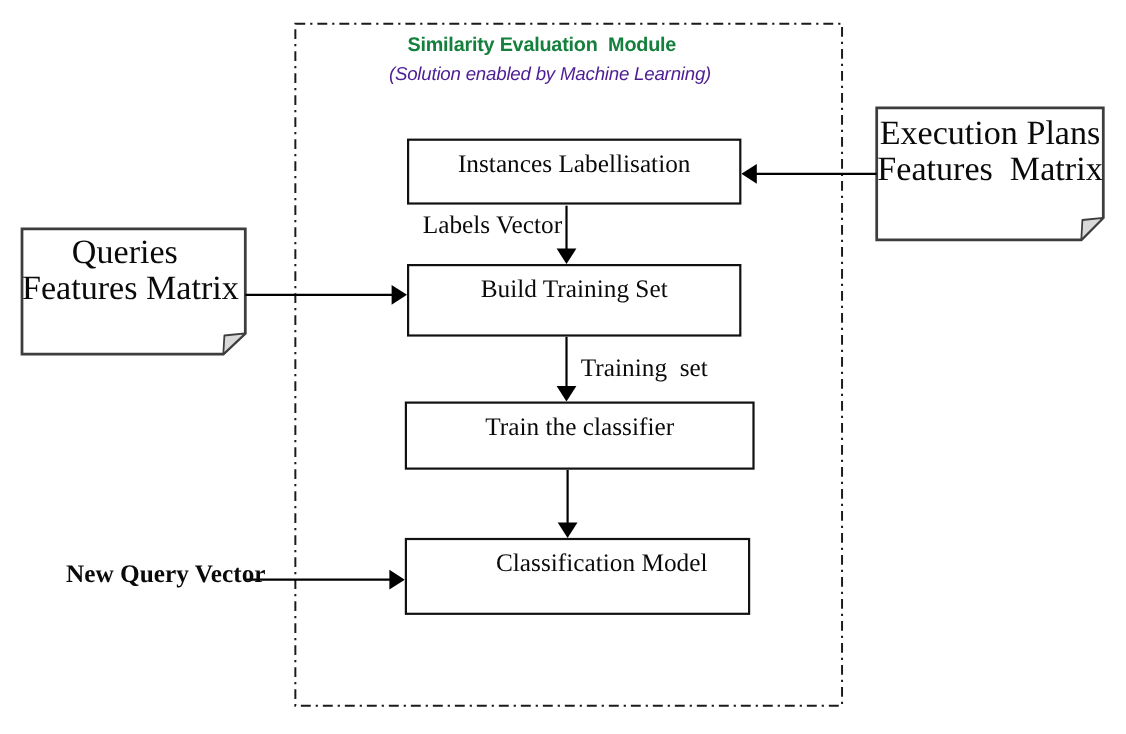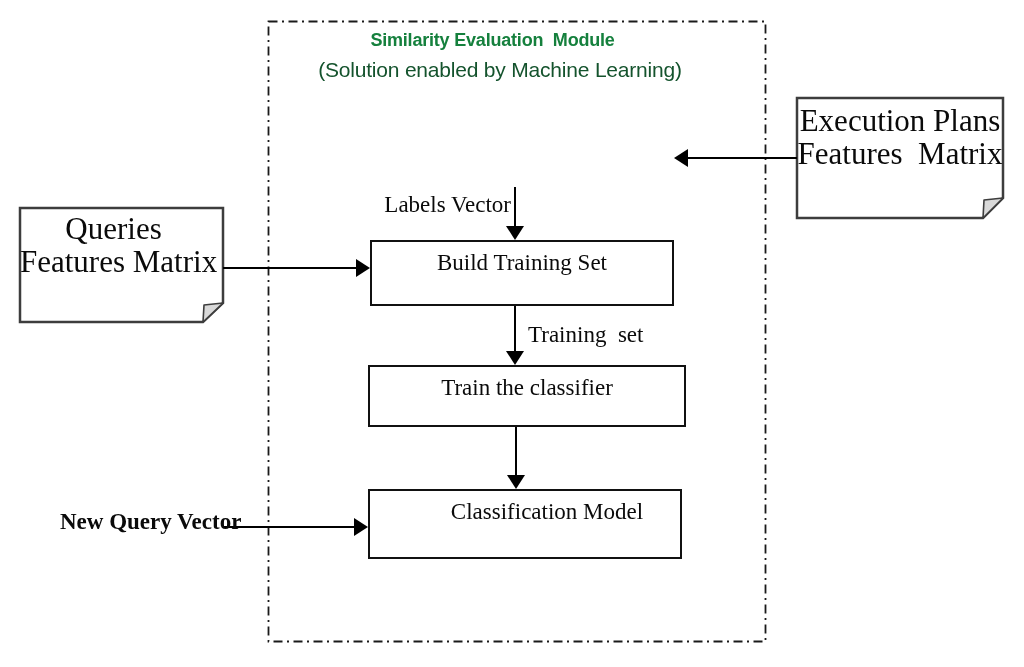--- a/index.html
+++ b/index.html
@@ -33,23 +33,24 @@
     letter-spacing: -0.2px;
     color: #15803d;
   }
   .module-subtitle {
     position: absolute;
     left: 272px;
     top: 58px;
     width: 456px;
     text-align: center;
     font-family: "Liberation Sans", sans-serif;
-    font-size: 21px;
+    font-style: italic;
+    font-size: 17px;
     letter-spacing: -0.2px;
-    color: #14532d;
+    color: #4c1d95;
   }
   .pbox {
     position: absolute;
     box-sizing: border-box;
     background: #ffffff;
     border: 2px solid #111111;
     display: flex;
     justify-content: center;
     align-items: flex-start;
     padding-top: 8px;
@@ -124,20 +125,23 @@
 
     <g>
       <line x1="223" y1="527" x2="355" y2="527" stroke="#000" stroke-width="2"></line>
       <polygon points="368,527 354,518 354,536" fill="#000"></polygon>
     </g>
   </svg>
 
   <div class="module-title t">Similarity Evaluation  Module</div>
   <div class="module-subtitle t">(Solution enabled by Machine Learning)</div>
 
+  <div class="pbox box-instances">
+    <span class="t">Instances Labellisation</span>
+  </div>
   <div class="pbox box-build">
     <span class="t">Build Training Set</span>
   </div>
   <div class="pbox box-train">
     <span class="t">Train the classifier</span>
   </div>
   <div class="pbox box-classification">
     <span class="t">Classification Model</span>
   </div>
 

